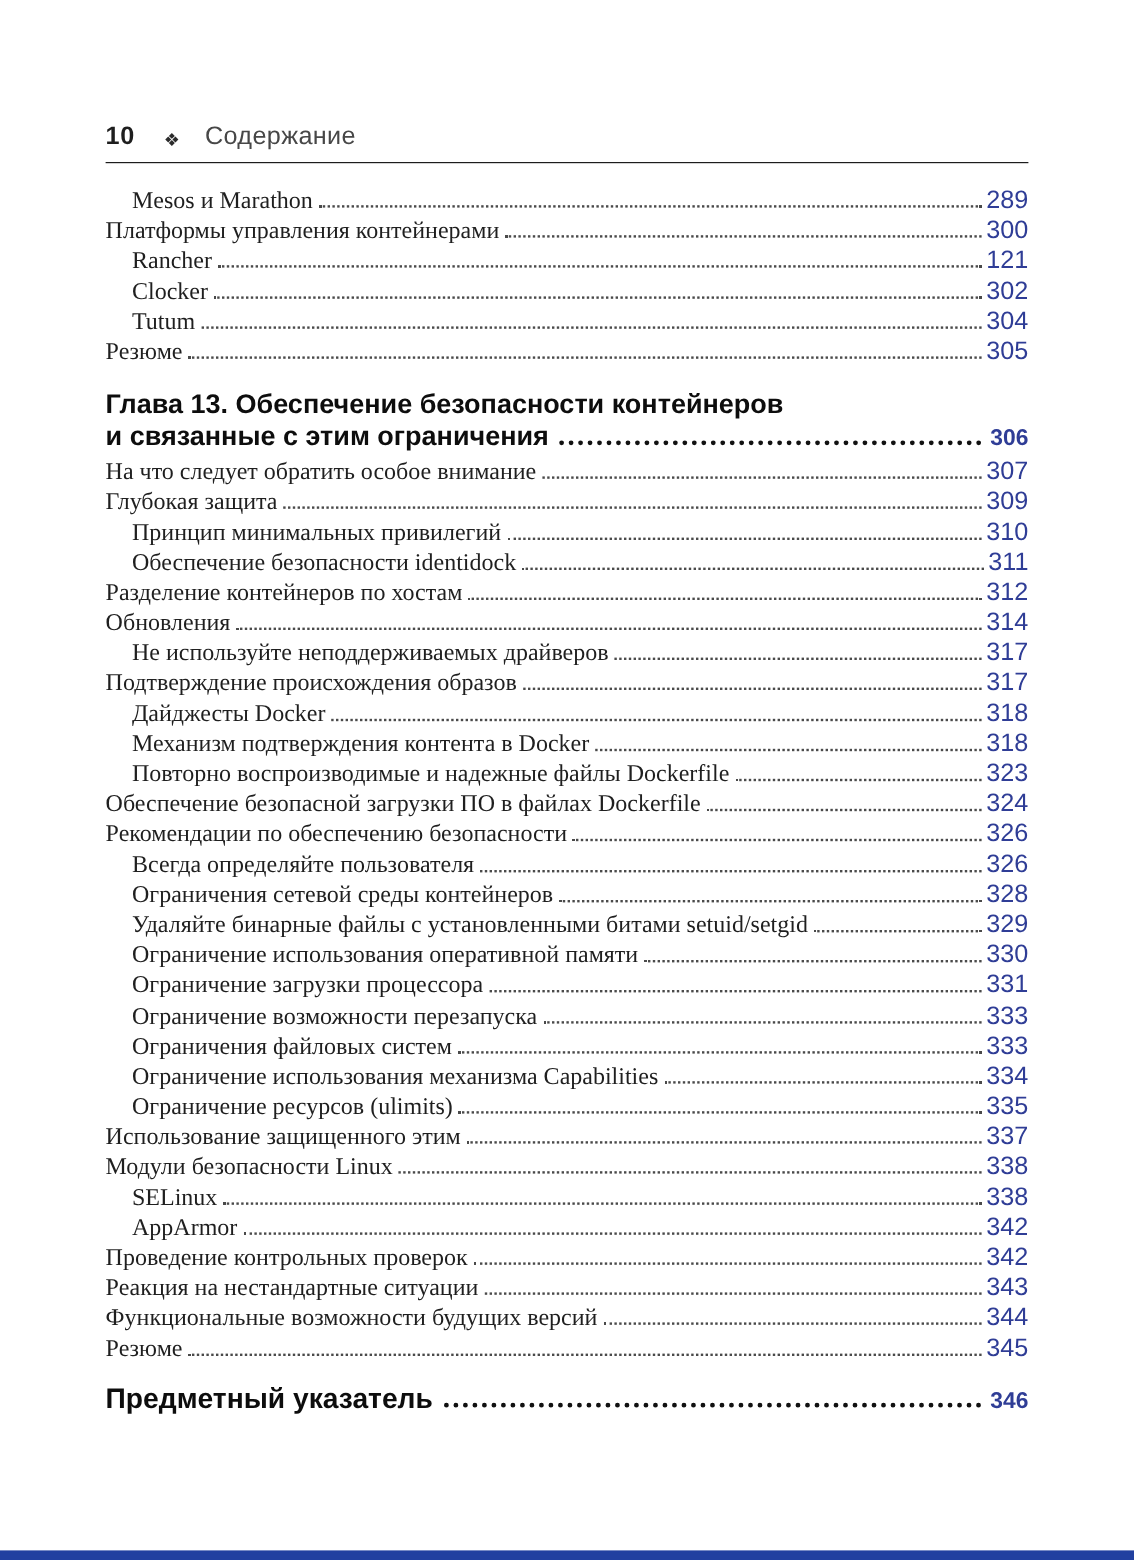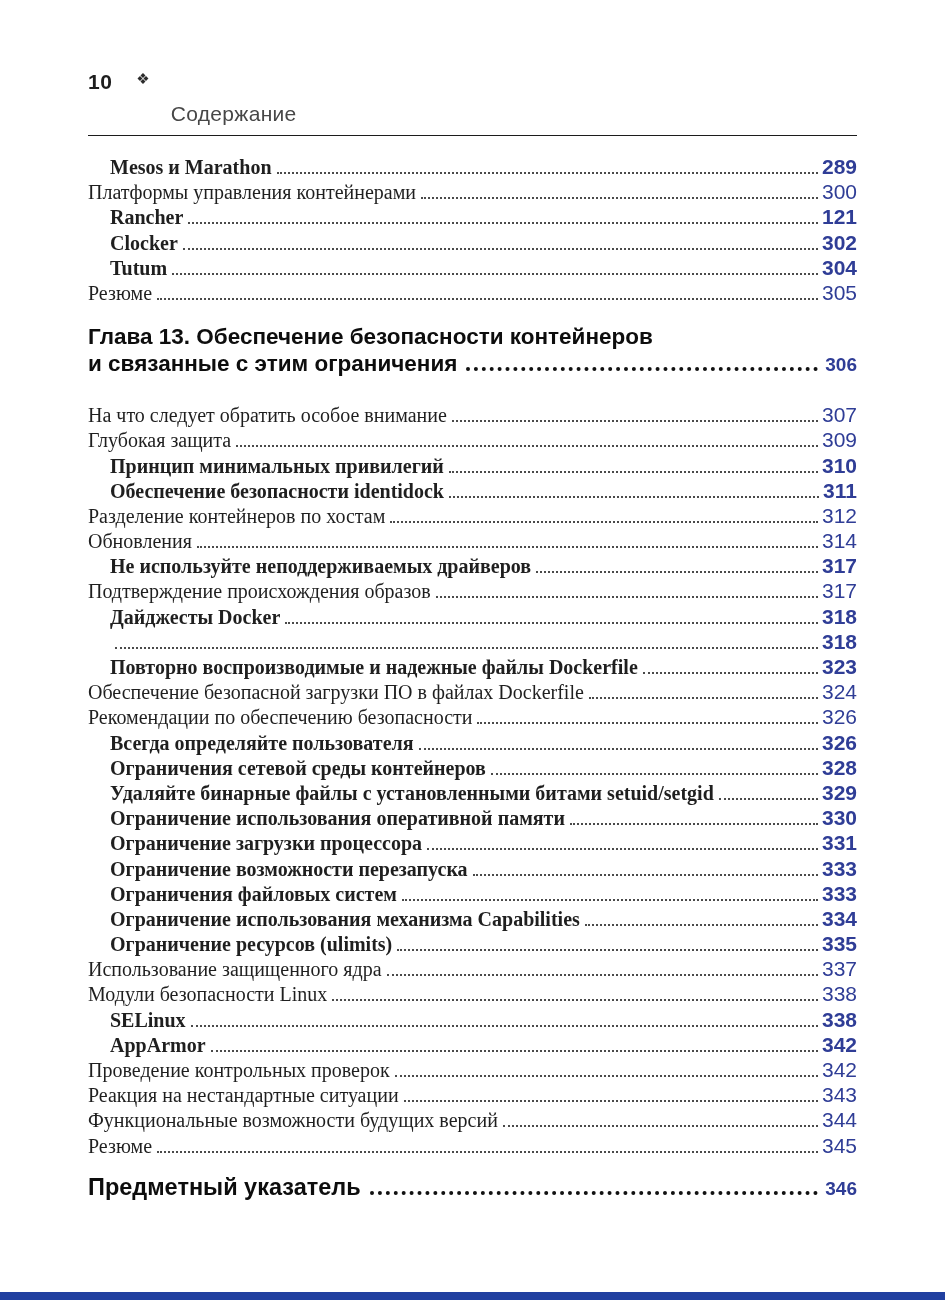--- a/index.html
+++ b/index.html
@@ -18,21 +18,21 @@
     position: absolute;
     left: 88px;
     top: 0;
     width: 769px;
   }
 
   
   .running-header {
     margin-top: 70px;
     display: flex;
-    align-items: flex-start;
+    align-items: flex-end;
     border-bottom: 1.5px solid #1c1c1c;
     padding-bottom: 9px;
   }
   .folio {
     font-family: "Liberation Sans", sans-serif;
     font-weight: bold;
     font-size: 21px;
     color: #1e1e1e;
     letter-spacing: 0.5px;
   }
@@ -58,21 +58,20 @@
   }
   .toc-row {
     display: flex;
     align-items: baseline;
     height: 25.2px;
     font-size: 20px;
     color: #1f1f1f;
   }
   .toc-row.indent {
     padding-left: 22px;
-    font-weight: bold;
   }
   .toc-label {
     white-space: nowrap;
   }
   .leader {
     flex: 1;
     border-bottom: 2.4px dotted #4a4a4a;
     margin: 0 4px 0 5px;
     min-width: 18px;
   }
@@ -80,21 +79,21 @@
     font-family: "Liberation Sans", sans-serif;
     font-size: 21px;
     color: #2f3d96;
     text-align: right;
     white-space: nowrap;
   }
 
   
   .chapter-block {
     margin-top: 17px;
-    margin-bottom: 24px;
+    margin-bottom: 2px;
   }
   .chapter-line1 {
     font-family: "Liberation Sans", sans-serif;
     font-weight: bold;
     font-size: 22.5px;
     line-height: 28px;
     color: #0d0d0d;
     white-space: nowrap;
   }
   .toc-row.heading-row {
@@ -224,20 +223,21 @@
         <span class="toc-label">Подтверждение происхождения образов</span>
         <span class="leader"></span>
         <span class="page-num">317</span>
       </div>
       <div class="toc-row indent">
         <span class="toc-label">Дайджесты Docker</span>
         <span class="leader"></span>
         <span class="page-num">318</span>
       </div>
       <div class="toc-row indent">
+        <span class="toc-label">Механизм подтверждения контента в Docker</span>
         <span class="leader"></span>
         <span class="page-num">318</span>
       </div>
       <div class="toc-row indent">
         <span class="toc-label">Повторно воспроизводимые и надежные файлы Dockerfile</span>
         <span class="leader"></span>
         <span class="page-num">323</span>
       </div>
       <div class="toc-row">
         <span class="toc-label">Обеспечение безопасной загрузки ПО в файлах Dockerfile</span>
@@ -288,21 +288,21 @@
         <span class="toc-label">Ограничение использования механизма Capabilities</span>
         <span class="leader"></span>
         <span class="page-num">334</span>
       </div>
       <div class="toc-row indent">
         <span class="toc-label">Ограничение ресурсов (ulimits)</span>
         <span class="leader"></span>
         <span class="page-num">335</span>
       </div>
       <div class="toc-row">
-        <span class="toc-label">Использование защищенного ядра</span>
+        <span class="toc-label">Использование защищенного этим</span>
         <span class="leader"></span>
         <span class="page-num">337</span>
       </div>
       <div class="toc-row">
         <span class="toc-label">Модули безопасности Linux</span>
         <span class="leader"></span>
         <span class="page-num">338</span>
       </div>
       <div class="toc-row indent">
         <span class="toc-label">SELinux</span>

